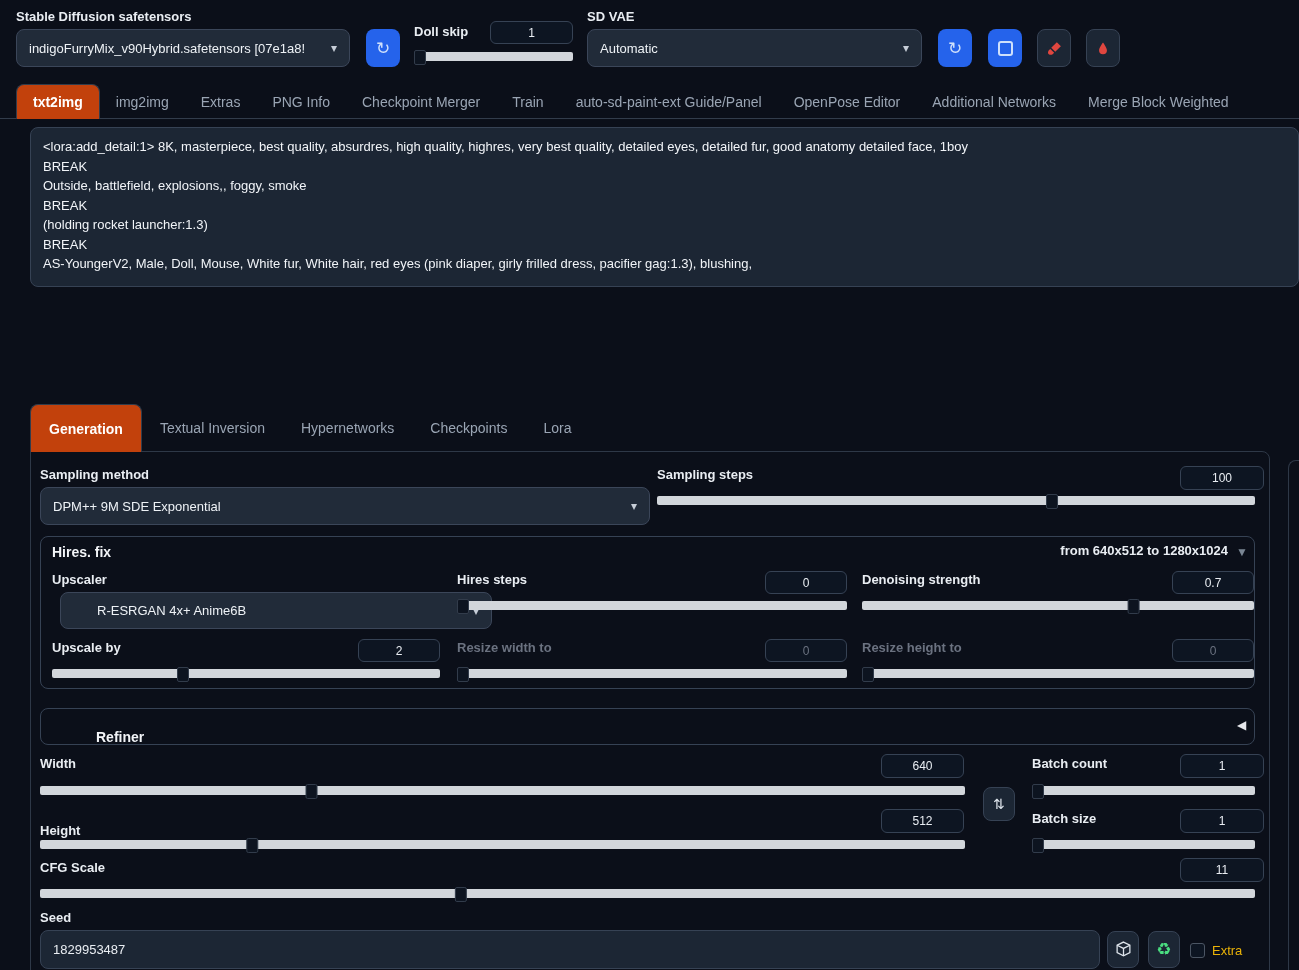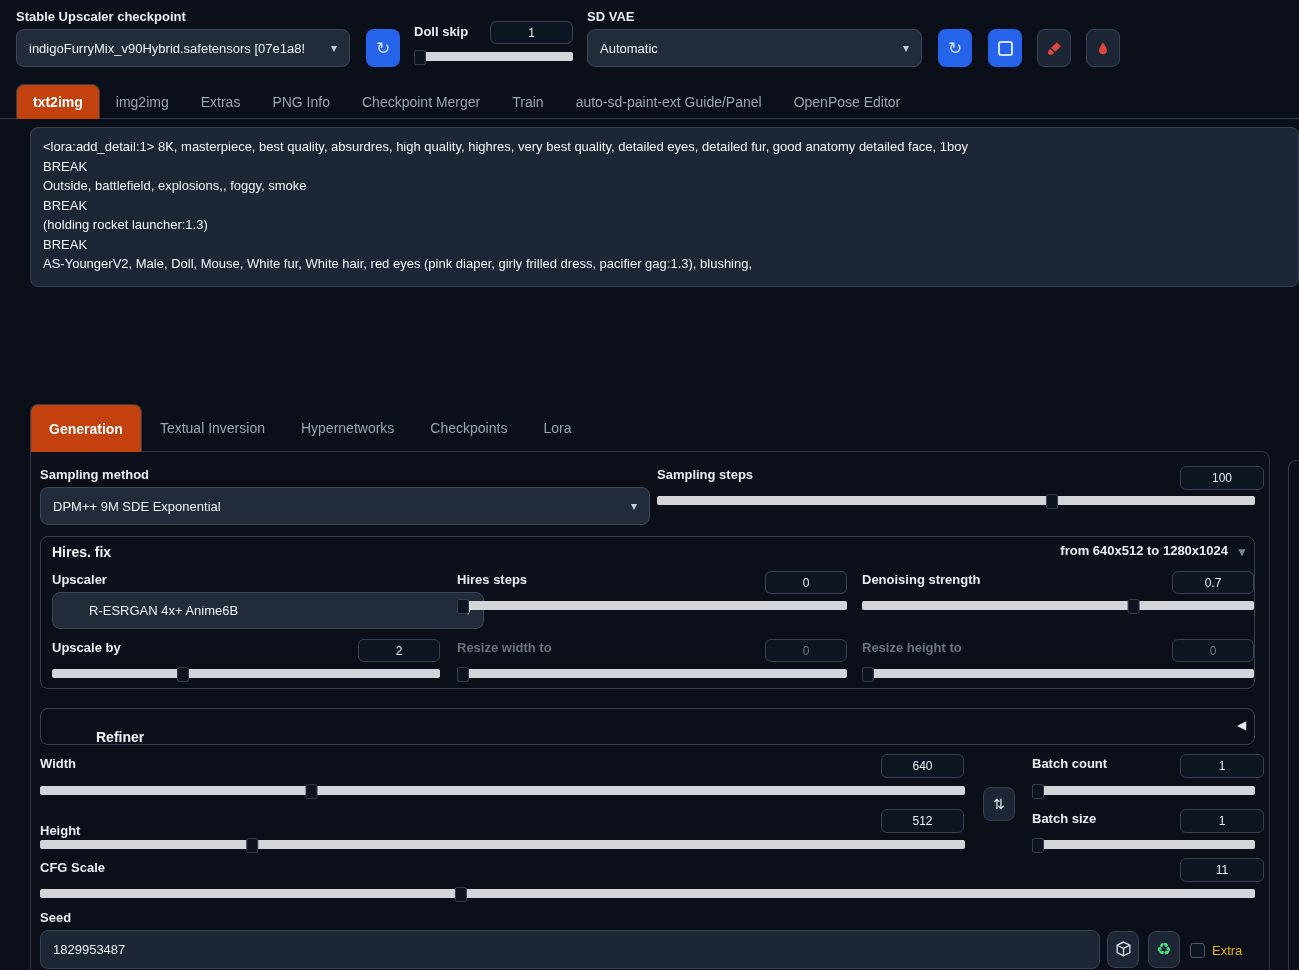--- a/index.html
+++ b/index.html
@@ -37,21 +37,21 @@
   .box{border:1px solid #364254;border-radius:8px;}
   .panel{border:1px solid #2e3847;border-radius:0 8px 8px 8px;}
   .tri{font-size:12px;line-height:1;}
   svg{display:block;}
 </style>
 </head>
 <body>
 
 <div id="app">
 
-  <div class="abs label" style="left:16px;top:9px;">Stable Upscaler checkpoint</div>
+  <div class="abs label" style="left:16px;top:9px;">Stable Diffusion safetensors</div>
   <div class="abs dropdown" style="left:16px;top:29px;width:334px;height:38px;">
     <span class="val">indigoFurryMix_v90Hybrid.safetensors [07e1a8!</span>
     <span class="caret">▾</span>
   </div>
   <div class="abs btn blue" style="left:366px;top:29px;width:34px;height:38px;">
     <span>↻</span>
   </div>
 
   <div class="abs label" style="left:414px;top:24px;">Doll skip</div>
   <div class="abs" style="left:490px;top:21px;width:83px;height:23px;">
@@ -91,20 +91,22 @@
   <div class="abs hline" style="left:0;top:118px;width:1299px;"></div>
   <div class="abs tabbar" style="left:0;top:84px;width:1299px;height:35px;padding-left:16px;z-index:1;">
     <div class="tab active">txt2img</div>
     <div class="tab">img2img</div>
     <div class="tab">Extras</div>
     <div class="tab">PNG Info</div>
     <div class="tab">Checkpoint Merger</div>
     <div class="tab">Train</div>
     <div class="tab">auto-sd-paint-ext Guide/Panel</div>
     <div class="tab">OpenPose Editor</div>
+    <div class="tab">Additional Networks</div>
+    <div class="tab">Merge Block Weighted</div>
   </div>
 
   <div class="abs" style="left:30px;top:127px;width:1269px;height:160px;">
     <textarea class="ta" wrap="off" spellcheck="false" style="">&lt;lora:add_detail:1&gt; 8K, masterpiece, best quality, absurdres, high quality, highres, very best quality, detailed eyes, detailed fur, good anatomy detailed face, 1boy
 BREAK
 Outside, battlefield, explosions,, foggy, smoke
 BREAK
 (holding rocket launcher:1.3)
 BREAK
 AS-YoungerV2, Male, Doll, Mouse, White fur, White hair, red eyes (pink diaper, girly frilled dress, pacifier gag:1.3), blushing,</textarea>
@@ -132,21 +134,21 @@
   <div class="abs slider" style="left:657px;top:496px;width:598px;">
     <div class="handle" style="left: 66.443%; transform: translateX(-66.443%);"></div>
   </div>
 
   <div class="abs box" style="left:40px;top:536px;width:1215px;height:153px;"></div>
   <div class="abs title" style="left:52px;top:544px;">Hires. fix</div>
   <div class="abs label" style="left:900px;top:543px;width:328px;text-align:right;">from 640x512 to 1280x1024</div>
   <div class="abs tri" style="left:1236px;top:546px;color:#7a8694;">▼</div>
 
   <div class="abs label" style="left:52px;top:572px;">Upscaler</div>
-  <div class="abs dropdown" style="left:52px;top:592px;width:432px;height:37px;padding-left:36px;">
+  <div class="abs dropdown" style="left:60px;top:592px;width:432px;height:37px;padding-left:36px;">
     <span class="val">R-ESRGAN 4x+ Anime6B</span>
     <span class="caret">▾</span>
   </div>
 
   <div class="abs label" style="left:457px;top:572px;">Hires steps</div>
   <div class="abs" style="left:765px;top:571px;width:82px;height:23px;">
     <input class="num" value="0" style="">
   </div>
   <div class="abs slider" style="left:457px;top:601px;width:390px;">
     <div class="handle" style="left: 0%; transform: translateX(0%);"></div>

